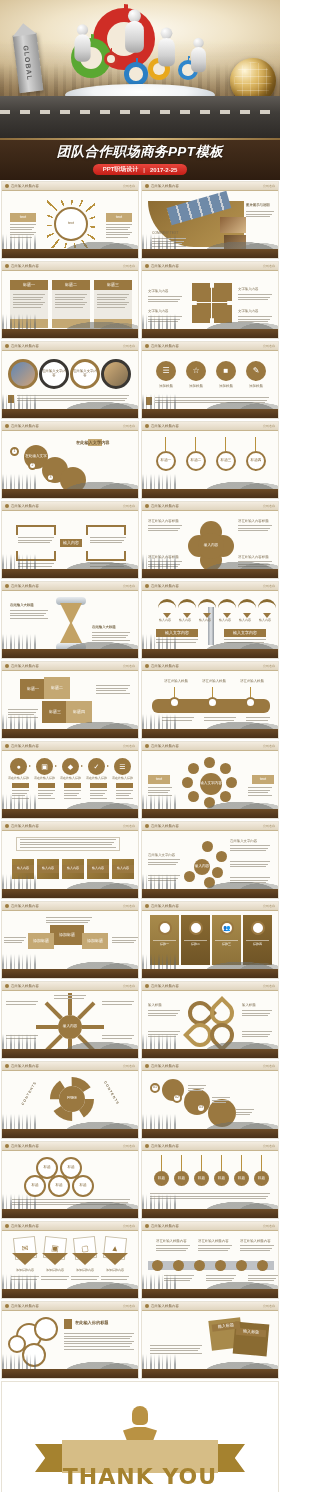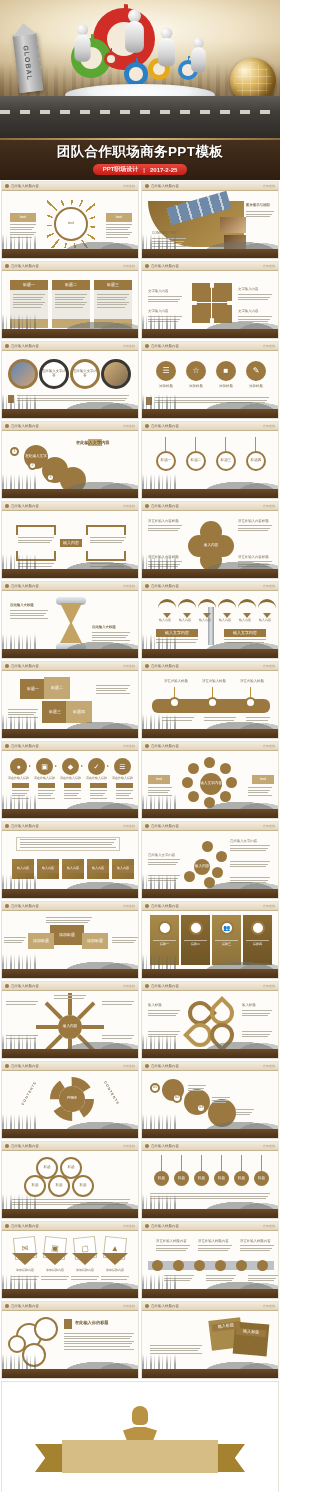--- a/index.html
+++ b/index.html
@@ -115,20 +115,21 @@
     display:flex; flex-direction:column; align-items:center; justify-content:center;
     overflow:hidden;
   }
   .title-bar:before {
     content:""; position:absolute; left:0; right:0; top:0; height:2px;
     background:linear-gradient(to right, #8a6a3a, #d9bb7e 50%, #8a6a3a);
   }
   .ppt-title {
     color:#ffffff; font-size:13.5px; font-weight:bold; letter-spacing:.4px;
     text-shadow:0 1px 2px rgba(0,0,0,.6);
+    font-style:italic;
   }
   .ppt-sub {
     margin-top:3px; display:flex; align-items:center; gap:5px;
     background:linear-gradient(to bottom,#e8453c,#c51f17);
     border-radius:8px; padding:1px 10px;
     font-size:6px; color:#ffe9e6; font-weight:bold; white-space:nowrap;
   }
   .ppt-sub .sep { opacity:.75; }
 
   
@@ -1315,14 +1316,15 @@
 <div class="thanks">
   <div class="ty-wrap">
     <div class="ty-person">
       <div class="h"></div>
         <div class="t"></div>
         <div class="d"></div>
     </div>
     <div class="ty-tail-l"></div>
     <div class="ty-tail-r"></div>
     <div class="ty-ribbon-main"></div>
+    <div class="ty-text">THANK YOU</div>
   </div>
 </div>
 
 </body></html>

